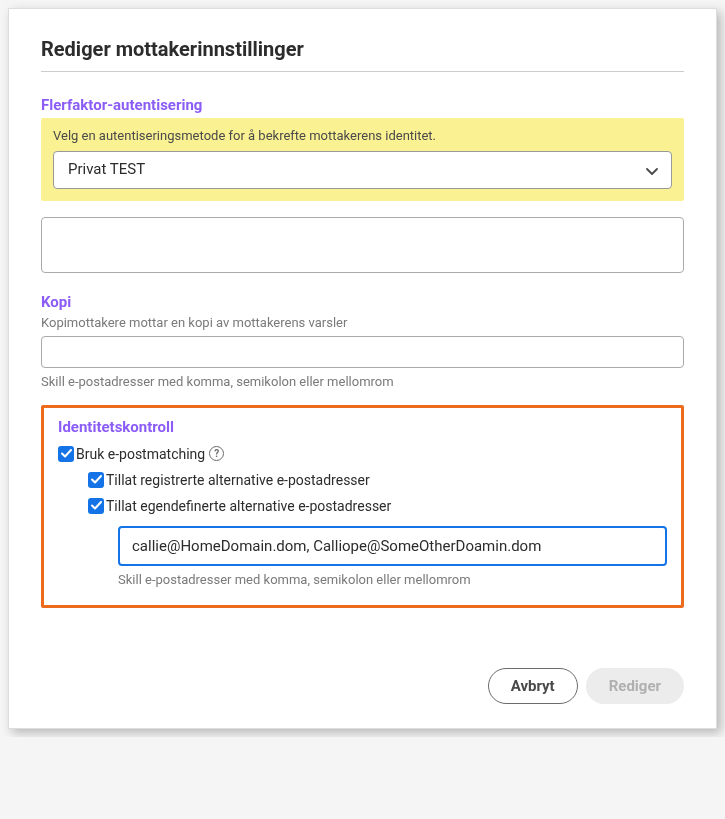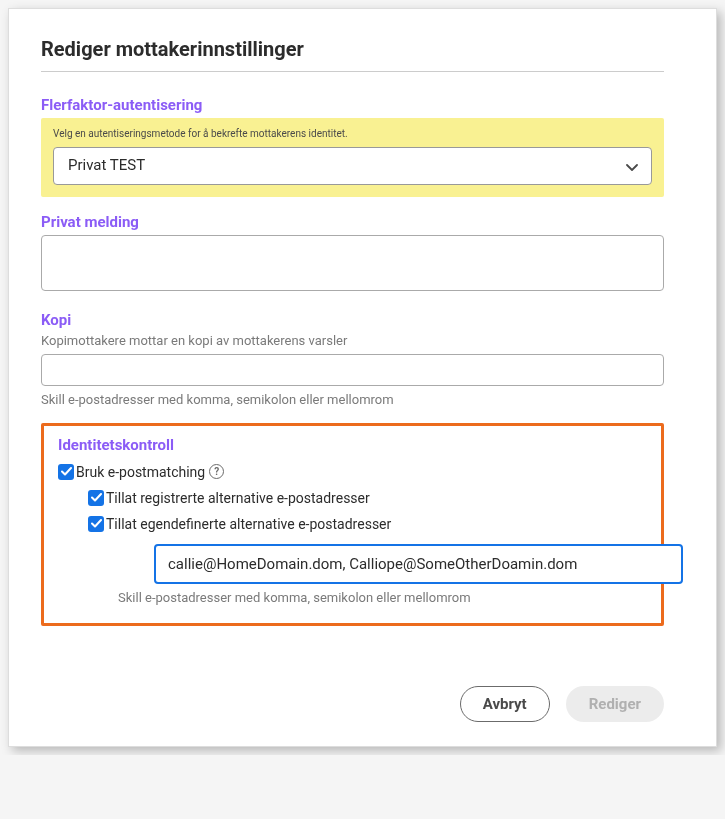--- a/index.html
+++ b/index.html
@@ -6,21 +6,21 @@
     body {
       font-family: -apple-system, BlinkMacSystemFont, "Segoe UI", Roboto, Arial, sans-serif;
       background: #f5f5f5;
       padding: 8px;
     }
     .dialog {
       width: 709px;
       background: #fff;
       border: 1px solid #ddd;
       box-shadow: 4px 4px 10px rgba(0,0,0,0.25);
-      padding: 28px 52px 24px 32px;
+      padding: 28px 32px 24px 32px;
     }
     .dialog-title {
       font-size: 20px;
       font-weight: 700;
       color: #2c2c2c;
       margin-bottom: 10px;
     }
     .hr {
       border: none;
       border-top: 1px solid #ccc;
@@ -32,21 +32,21 @@
       color: #8b5cf6;
       margin-bottom: 4px;
     }
     .highlight-block {
       background: #f9f192;
       padding: 10px 12px 12px 12px;
       border-radius: 2px;
       margin-bottom: 10px;
     }
     .helper-text {
-      font-size: 10px;
+      font-size: 13px;
       color: #4a4a4a;
       margin-bottom: 8px;
     }
     .helper-text-muted {
       font-size: 13px;
       color: #7a7a7a;
       margin-bottom: 6px;
     }
     .select-wrap {
       position: relative;
@@ -138,26 +138,25 @@
     .indent-2 { margin-left: 60px; margin-top: 12px; }
     .email-input {
       width: 100%;
       border: 2px solid #1473e6;
       border-radius: 4px;
       padding: 9px 12px;
       font-size: 15px;
       color: #2c2c2c;
       font-family: inherit;
       outline: none;
-      margin-left: 36px;
     }
     .footer {
       display: flex;
       justify-content: flex-end;
-      gap: 16px;
+      gap: 8px;
       margin-top: 60px;
     }
     .btn {
       border-radius: 18px;
       padding: 8px 22px;
       font-size: 15px;
       font-weight: 700;
       cursor: pointer;
       border: 1.5px solid transparent;
       font-family: inherit;
@@ -189,21 +188,20 @@
         <span class="select-chevron">
           <svg width="12" height="8" viewBox="0 0 12 8">
               <path d="M1 1.5 L6 6.5 L11 1.5" stroke="#4a4a4a" stroke-width="1.8" fill="none" stroke-linecap="round" stroke-linejoin="round"></path>
             </svg>
         </span>
       </div>
     </div>
   </div>
 
   <div class="section-block">
-    <div class="section-title">Privat melding</div>
     <textarea class="textarea" style=""></textarea>
   </div>
 
   <div class="section-block">
     <div class="section-title">Kopi</div>
     <div class="helper-text-muted">Kopimottakere mottar en kopi av mottakerens varsler</div>
     <input type="text" class="text-input" value="" style="">
     <div class="hint">Skill e-postadresser med komma, semikolon eller mellomrom</div>
   </div>
 

